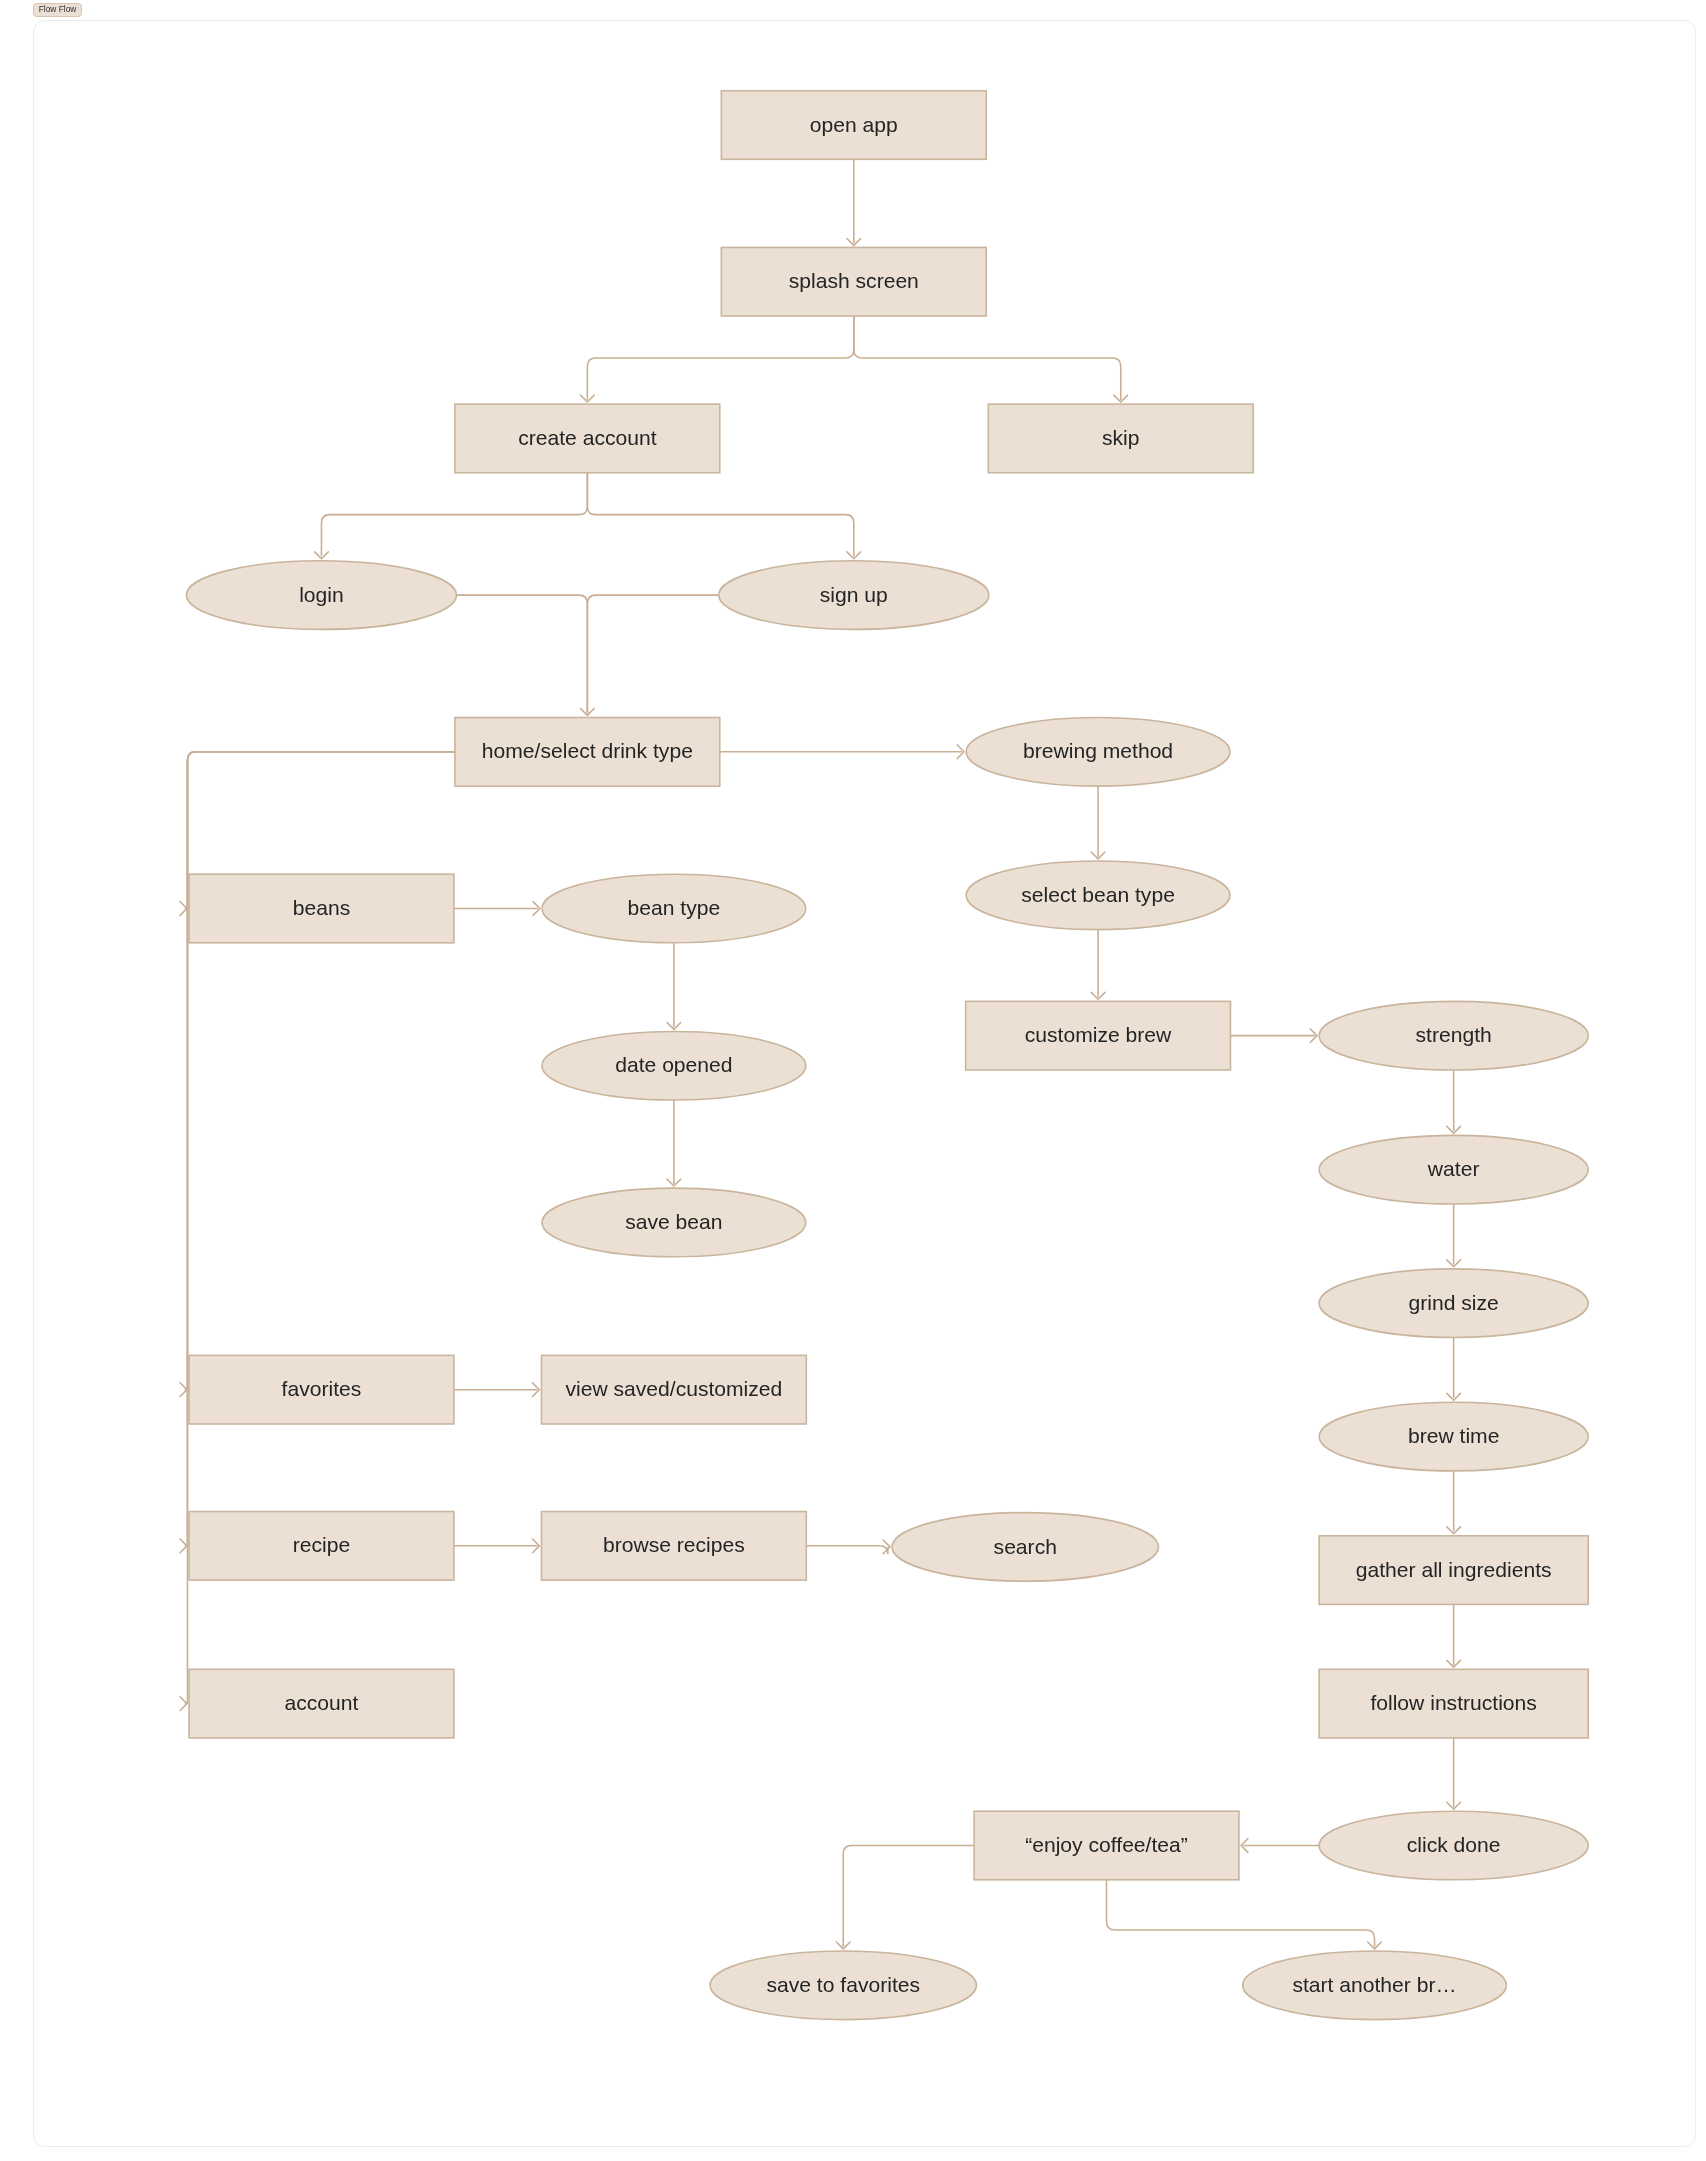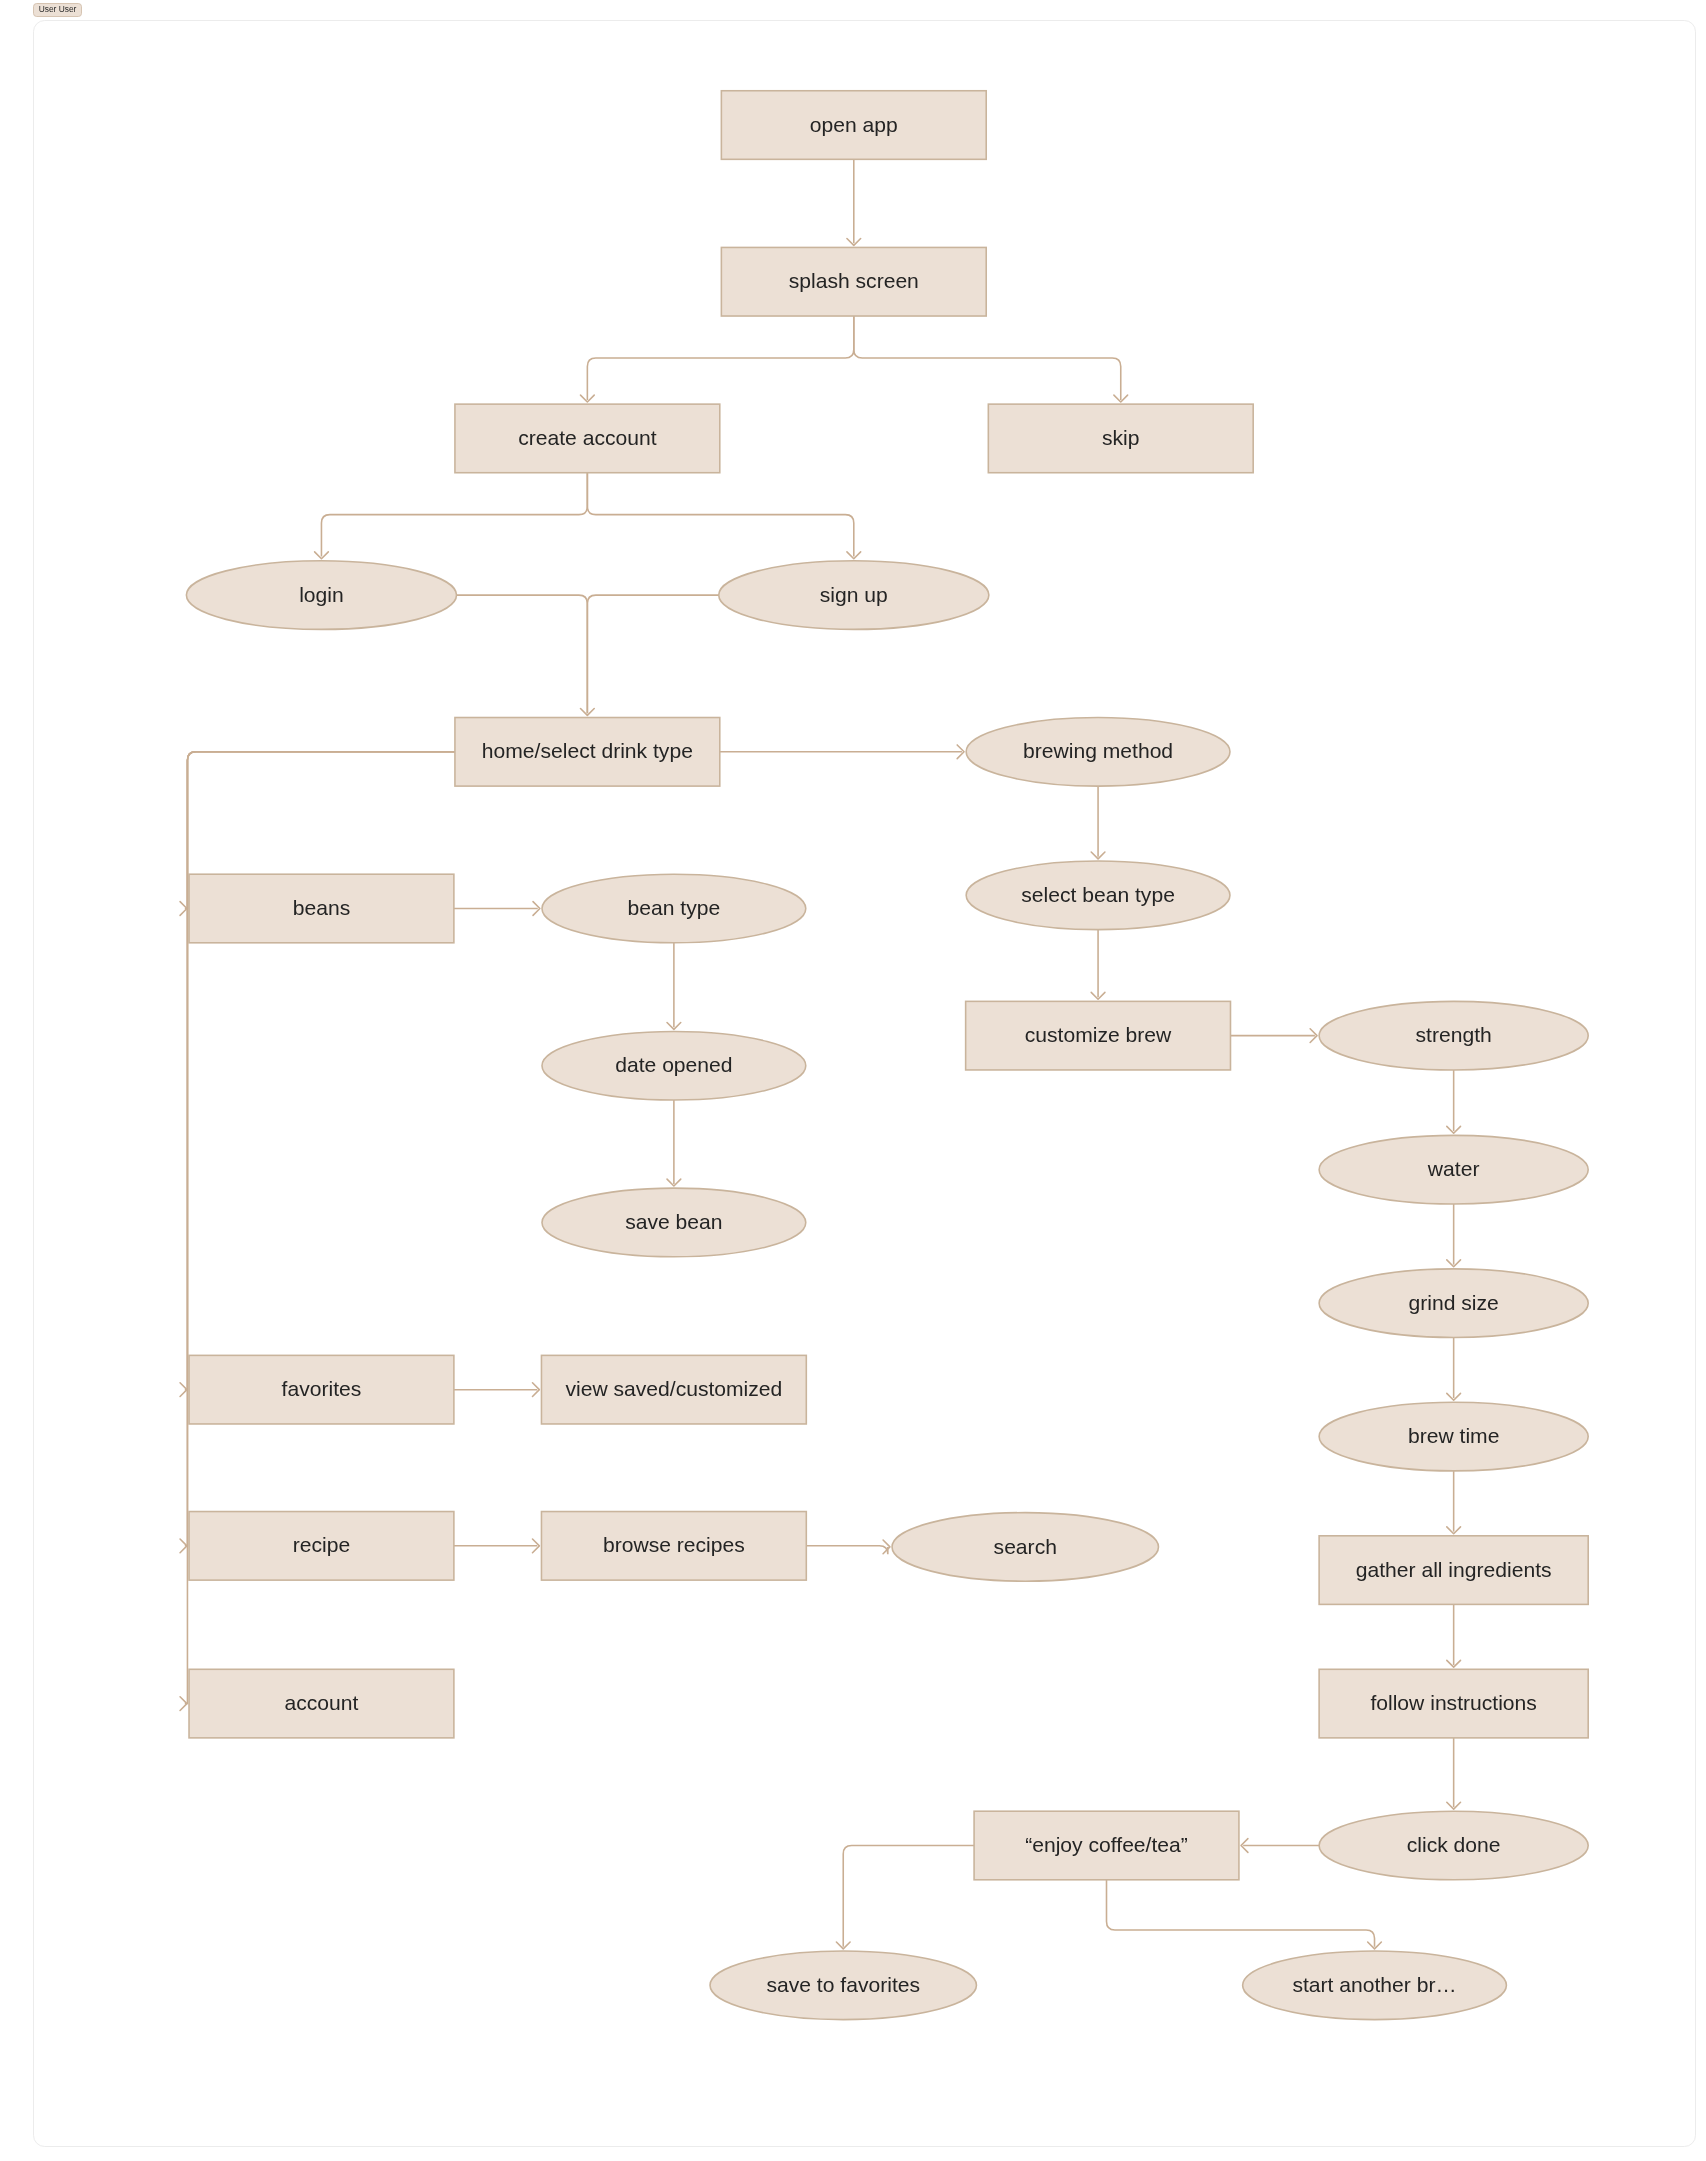--- a/index.html
+++ b/index.html
@@ -30,21 +30,21 @@
     pointer-events:none;
   }
   .edge{fill:none;stroke:#c9ae93;stroke-width:3;}
   .arrowhead{fill:none;stroke:#c9ae93;stroke-width:3;stroke-linecap:round;stroke-linejoin:round;}
 </style>
 </head>
 <body>
 
 <div id="stage">
   <div id="page-frame"></div>
-  <div id="flow-tab">User User</div>
+  <div id="flow-tab">Flow Flow</div>
   <svg id="flow" viewBox="0 0 3233 4096" xmlns="http://www.w3.org/2000/svg">
     <g id="edge-layer">
         <path d="M 1618 302 L 1618 461" class="edge"></path>
         <path d="M 1605 452 L 1618 465 L 1631 452" class="arrowhead"></path>
         <path d="M 1618 599 L 1618 662.5 Q 1618 678.5 1602 678.5 L 1129 678.5 Q 1113 678.5 1113 694.5 L 1113 758" class="edge"></path>
         <path d="M 1100 749 L 1113 762 L 1126 749" class="arrowhead"></path>
         <path d="M 1618 599 L 1618 662.5 Q 1618 678.5 1634 678.5 L 2108 678.5 Q 2124 678.5 2124 694.5 L 2124 758" class="edge"></path>
         <path d="M 2111 749 L 2124 762 L 2137 749" class="arrowhead"></path>
         <path d="M 1113 896 L 1113 959.5 Q 1113 975.5 1097 975.5 L 625 975.5 Q 609 975.5 609 991.5 L 609 1055" class="edge"></path>
         <path d="M 596 1046 L 609 1059 L 622 1046" class="arrowhead"></path>

